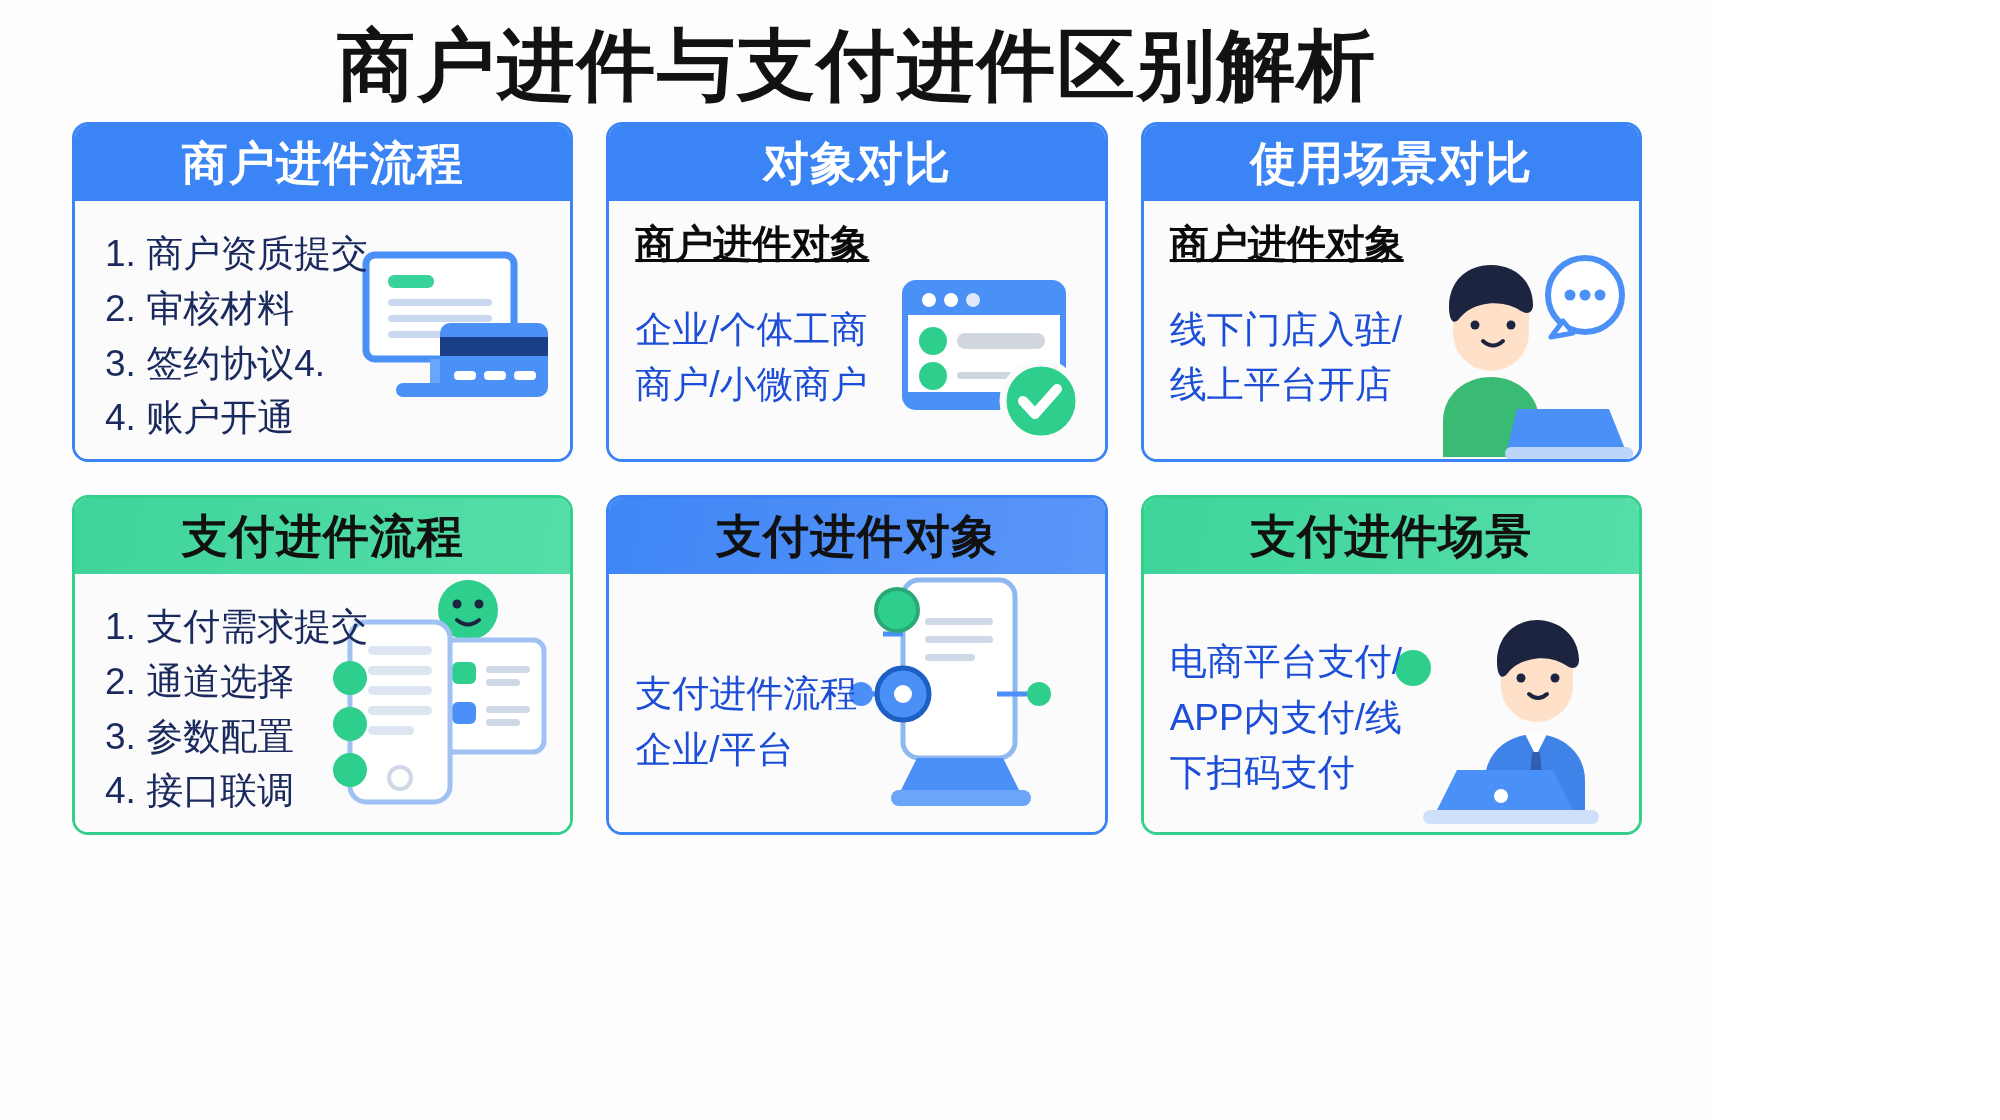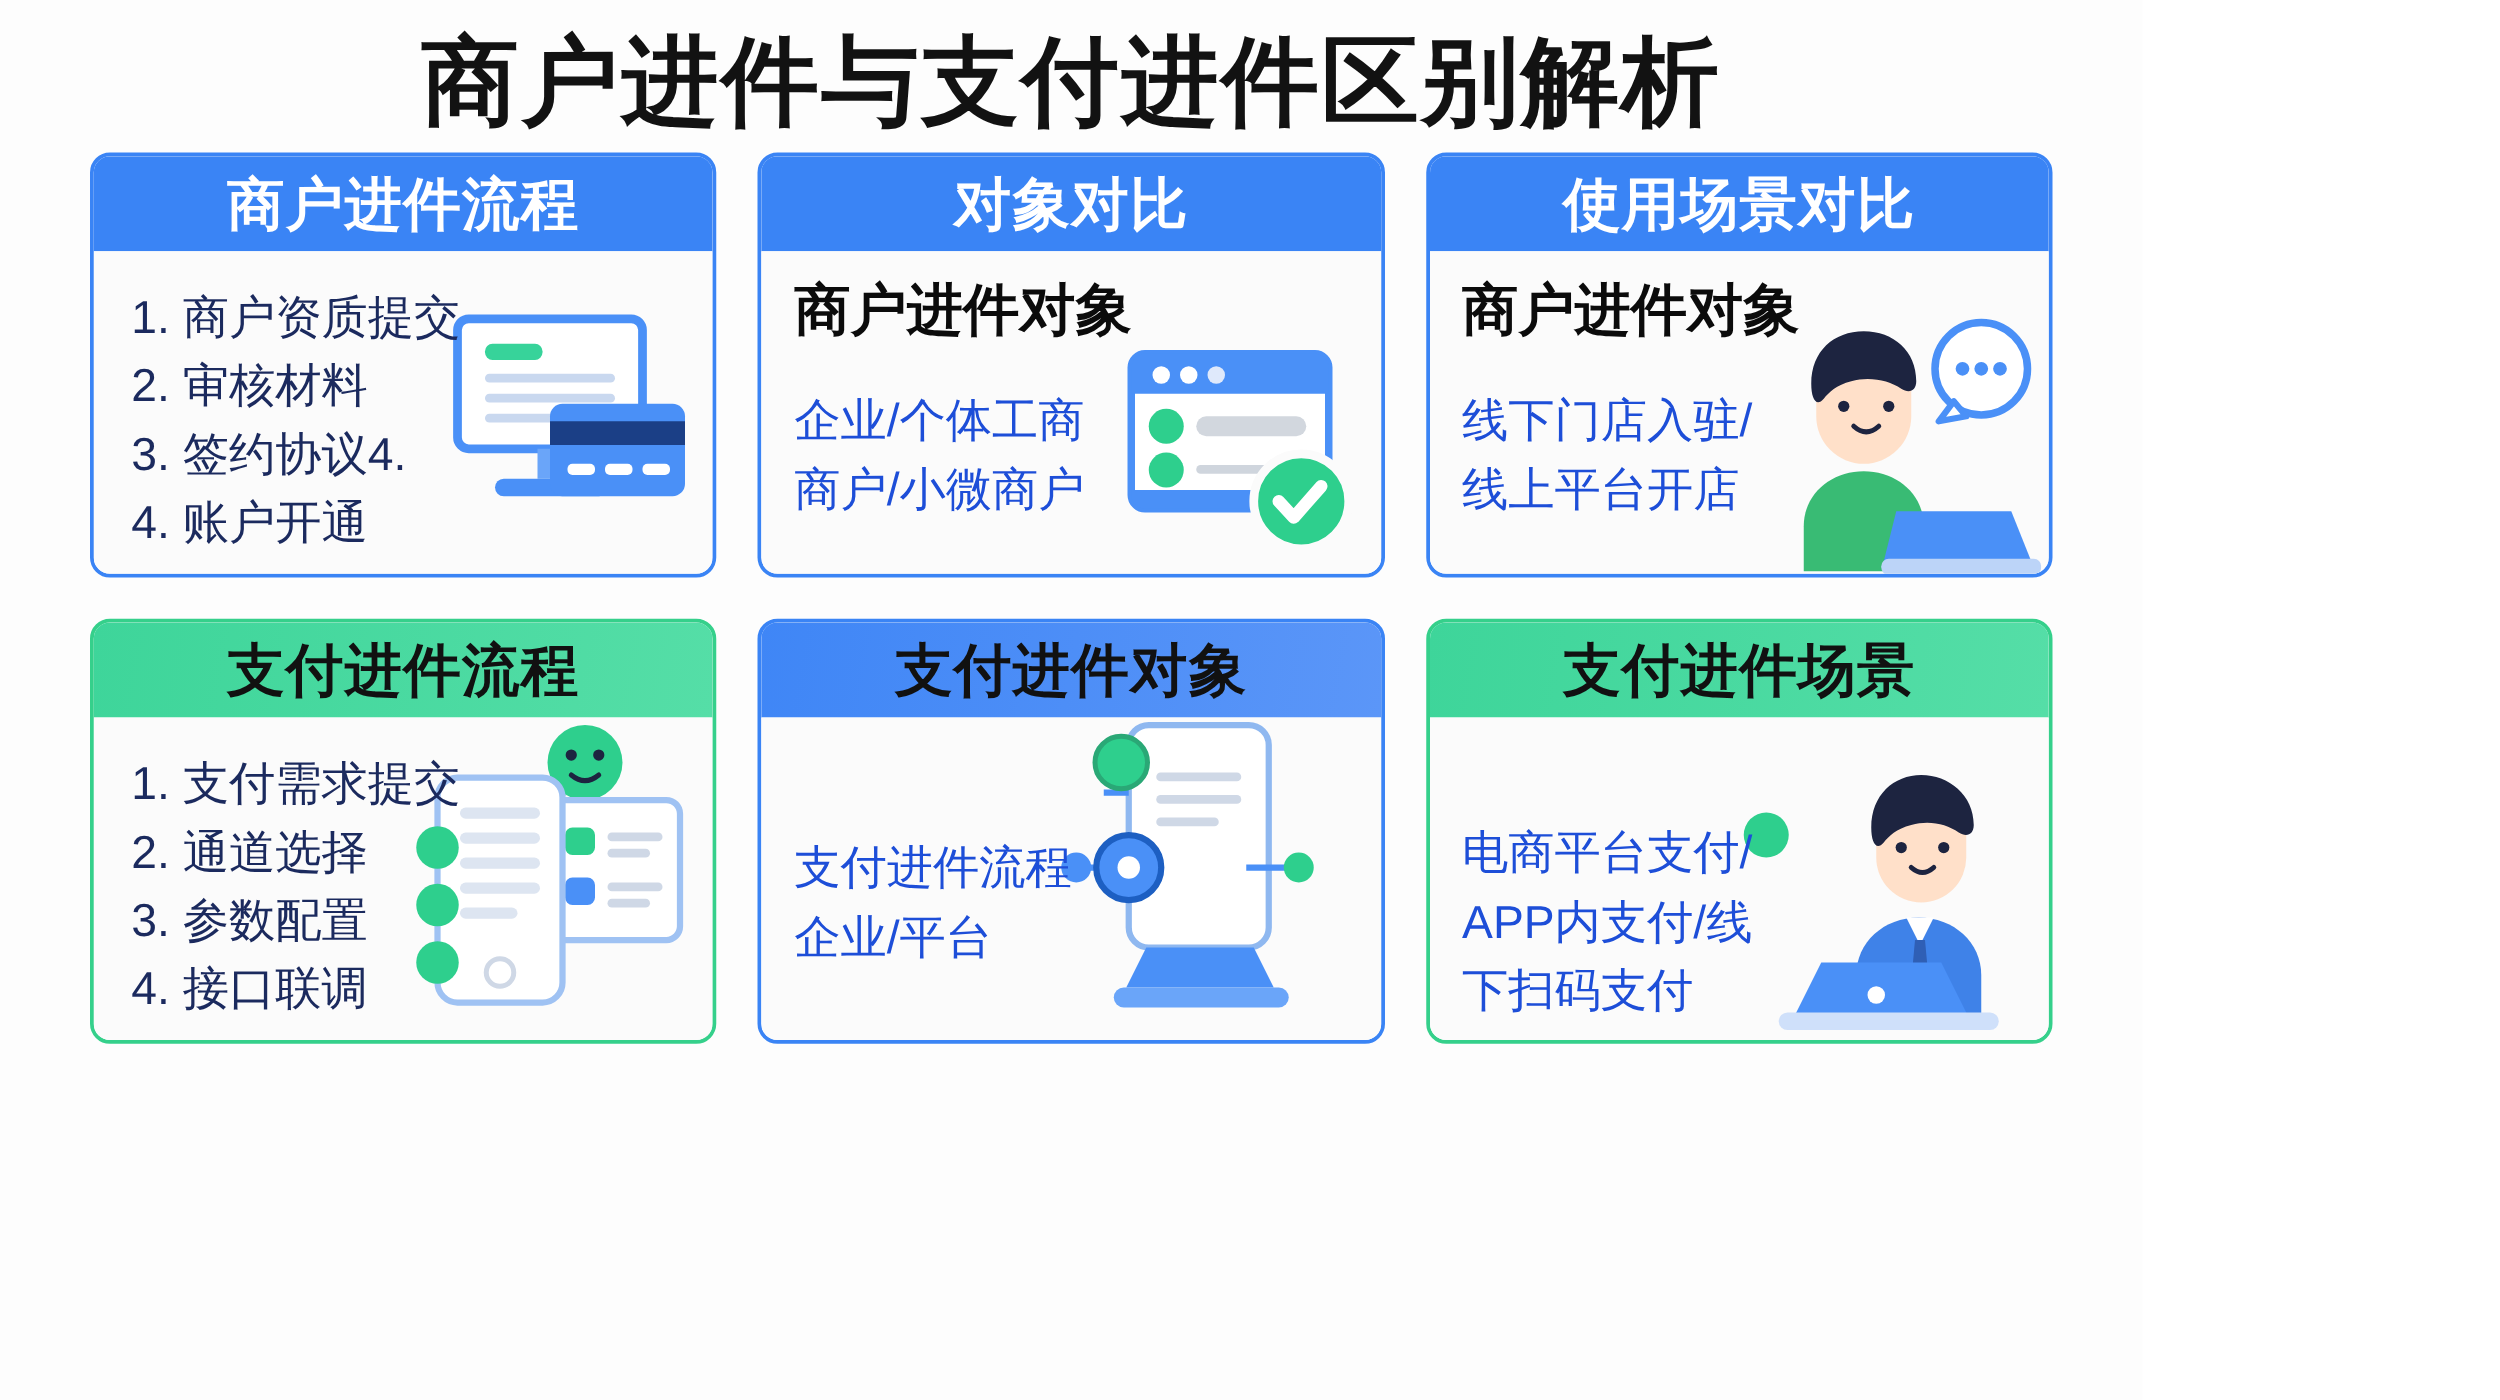--- a/index.html
+++ b/index.html
@@ -88,40 +88,41 @@
     position: relative;
     z-index: 3;
   }
   .ol li {
     font-size: 37px;
     color: #1b2a5e;
     line-height: 1.48;
     white-space: nowrap;
   }
   .subhead {
-    font-size: 45px;
+    font-size: 39px;
     font-weight: 700;
     color: #0b0b0b;
     line-height: 1.1;
     margin-bottom: 22px;
     position: relative;
     z-index: 3;
     white-space: nowrap;
+    text-decoration: underline;
   }
   .body-lines {
     font-size: 37px;
     color: #1d4ed8;
     line-height: 1.5;
     position: relative;
     z-index: 3;
     margin-top: 36px;
   }
   .body-lines .ln { white-space: nowrap; }
   .pad-top-lg { padding-top: 56px; }
-  .pad-top-md { padding-top: 44px; }
+  .pad-top-md { padding-top: 24px; }
 
   
   .illus {
     position: absolute;
     z-index: 1;
     pointer-events: none;
   }
   .illus svg { display: block; }
 </style>
 </head>

